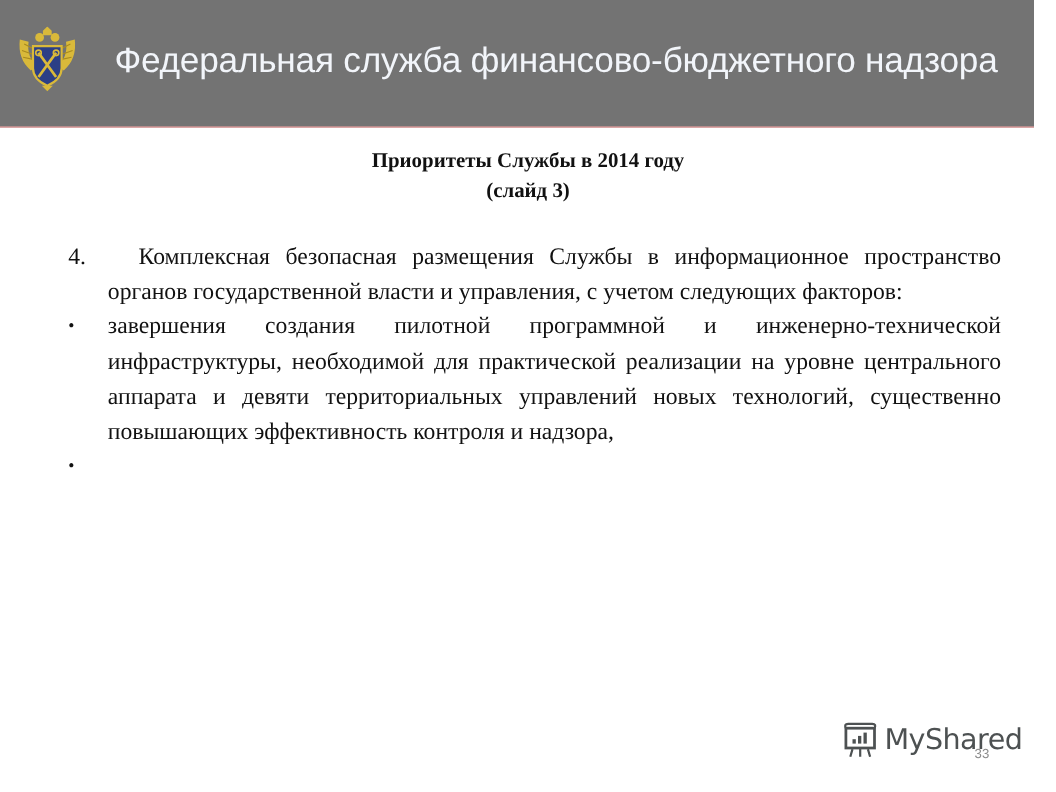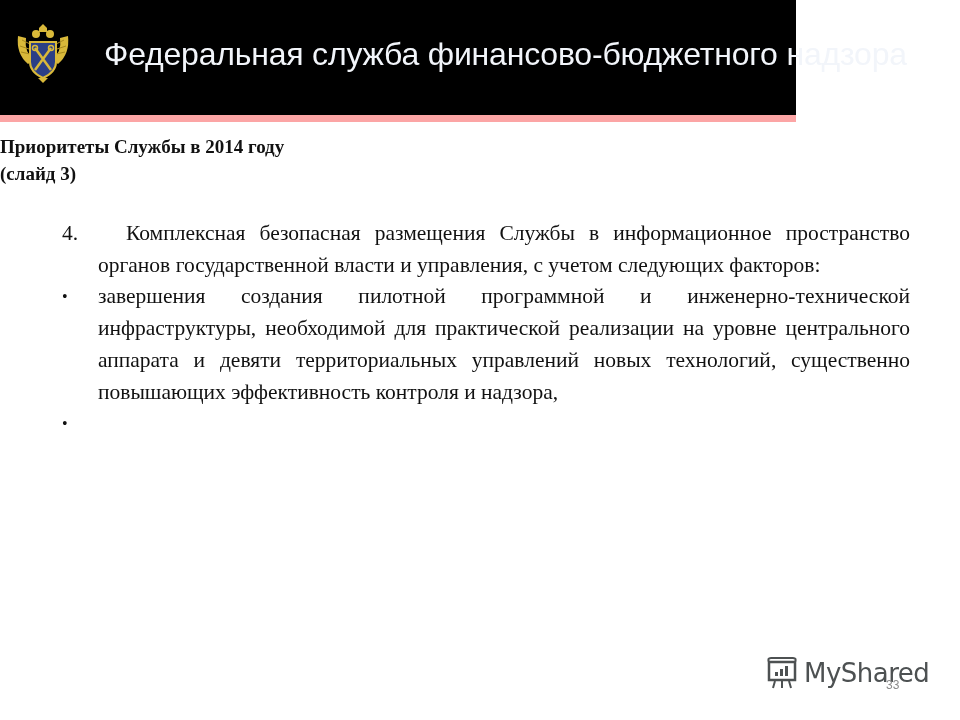--- a/index.html
+++ b/index.html
@@ -1,20 +1,20 @@
 <!DOCTYPE html>
 <html><head>
 <meta charset="utf-8">
 <style>
   html, body { margin:0; padding:0; }
   body { width:960px; height:720px; background:#ffffff; position:relative; overflow:hidden; font-family:"Liberation Serif", serif; color:#111; }
-  .header { position:absolute; left:0; top:0; width:796px; height:115px; background:#000000; border-bottom:7px solid #fca5a5; }
+  .header { position:absolute; left:0; top:0; width:940px; height:115px; background:#737373; border-bottom:1px solid #fca5a5; }
   .emblem { position:absolute; left:14px; top:24px; width:58px; height:60px; }
   .header-title { position:absolute; left:104px; top:36px; font-family:"Liberation Sans", sans-serif; font-size:32px; color:#f2f5fa; white-space:nowrap; letter-spacing:-0.2px; }
-  .slide-title { position:absolute; left:0; top:133px; width:960px; text-align:left; font-weight:bold; font-size:19px; line-height:27px; }
+  .slide-title { position:absolute; left:0; top:133px; width:960px; text-align:center; font-weight:bold; font-size:19px; line-height:27px; }
   .content { position:absolute; left:60px; top:218px; width:850px; font-size:21.5px; line-height:31.7px; }
   .para { position:relative; padding-left:38px; text-align:justify; text-align-last:left; }
   .marker { position:absolute; left:2px; top:0; }
   .num-first { display:inline-block; width:28px; }
   .bullet-marker { left:2px; font-size:16px; }
   .footer-logo { position:absolute; left:766px; top:655px; height:36px; display:flex; align-items:center; }
   .logo-text { font-family:"DejaVu Sans", sans-serif; font-size:26px; color:#4d5152; margin-left:6px; letter-spacing:-0.5px; }
   .page-num { position:absolute; left:886px; top:678px; font-family:"Liberation Sans", sans-serif; font-size:12px; color:#8a8a8a; }
 </style>
 </head>

